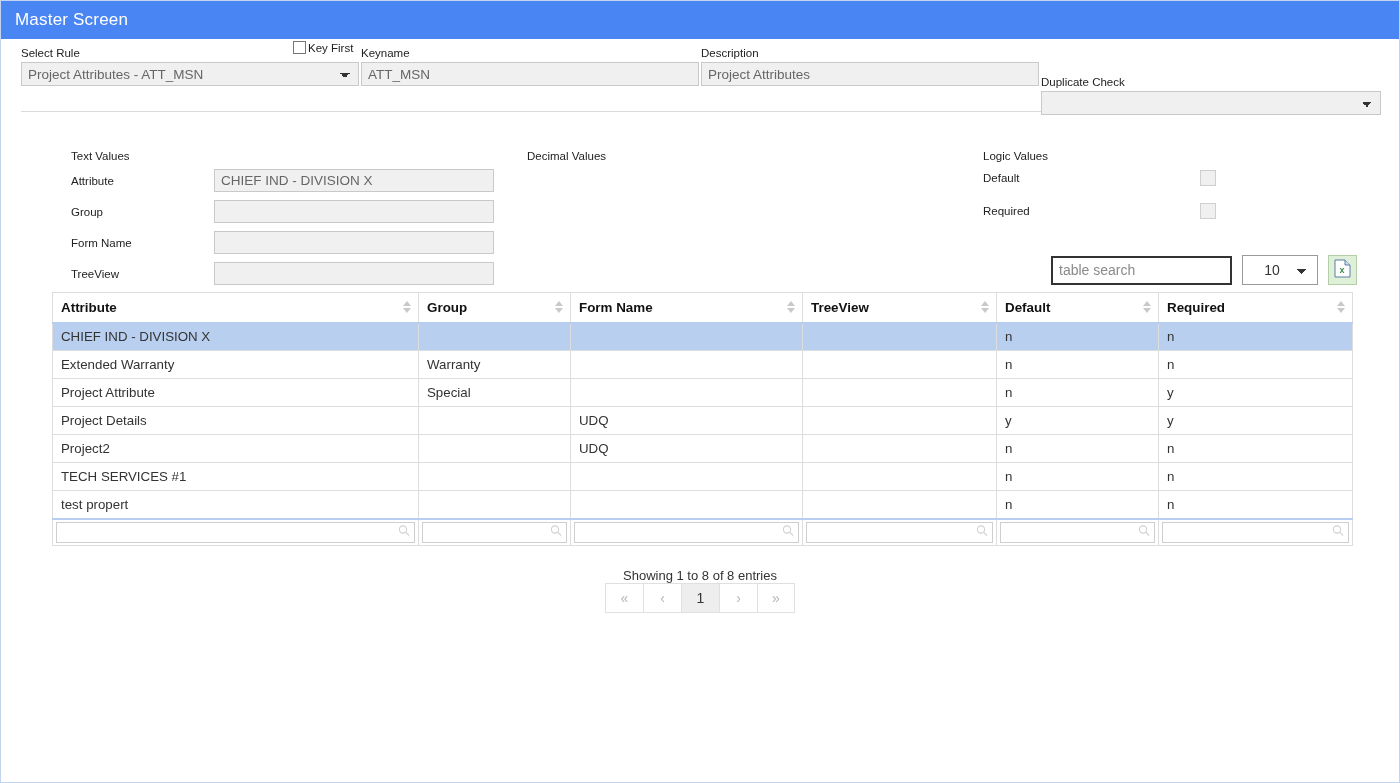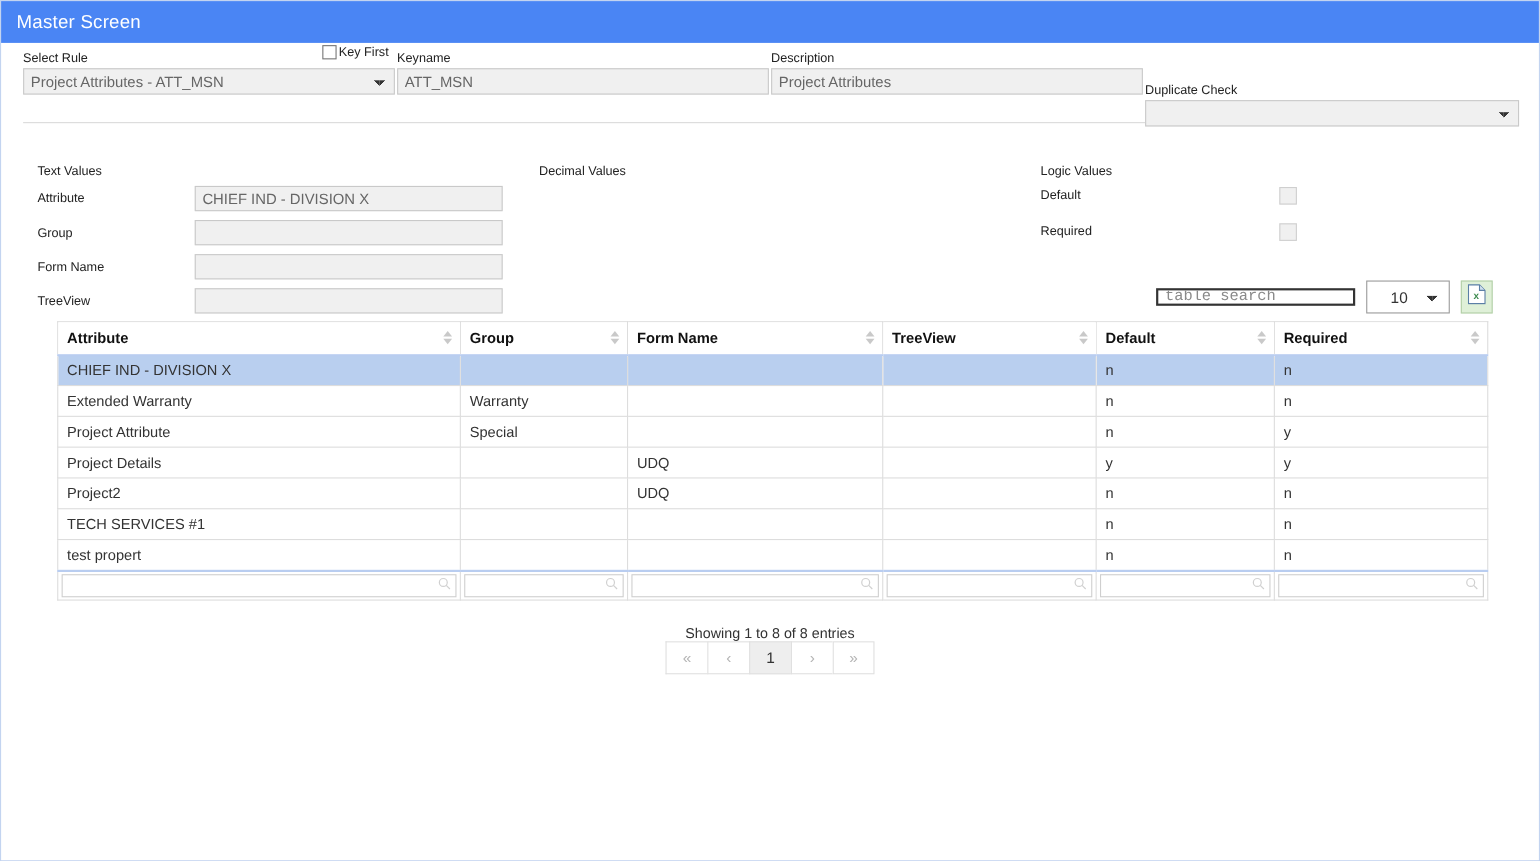--- a/index.html
+++ b/index.html
@@ -85,21 +85,21 @@
   }
   .keyfirst-lbl { font-size: 11.5px; color: #222; }
 
   hr.divider {
     border: 0;
     border-top: 1px solid #dadada;
     margin: 10px 20px 0 20px;
   }
 
   
-  .midpanel { position: relative; height: 180px; padding: 0 20px; }
+  .midpanel { position: relative; height: 180px; padding: 0 20px; margin-left: 37px; }
   .grouphead {
     position: absolute;
     font-size: 11.5px; color: #222;
   }
   .gh-text    { left: 33px;  top: 38px; }
   .gh-decimal { left: 489px; top: 38px; }
   .gh-logic   { left: 945px; top: 38px; }
 
   .frow { position: absolute; display: flex; align-items: center; }
   .frow .lbl { font-size: 11.5px; color: #222; width: 143px; }
@@ -128,27 +128,27 @@
   .lv-required { left: 945px; top: 91px; }
 
   
   .tablewrap { position: relative; padding: 0 20px; }
   .tbl-controls {
     position: absolute;
     right: 42px; top: -37px;
     display: flex; align-items: center; gap: 10px;
   }
   .tsearch {
-    width: 181px; height: 16px;
+    width: 181px; height: 29px;
     border: 2px solid #333;
     background: #fff;
     font-size: 14px;
     color: #333;
     padding: 0 6px;
-    font-family: Liberation Mono, monospace;
+    font-family: Liberation Sans, sans-serif;
     outline: none;
   }
   .tsearch::placeholder { color: #8a8a8a; }
   .lenselect {
     width: 76px; height: 30px;
     border: 1px solid #9a9a9a;
     background: #fff;
     font-size: 14px; color: #333;
     text-align: center;
     -webkit-appearance: none; appearance: none;

